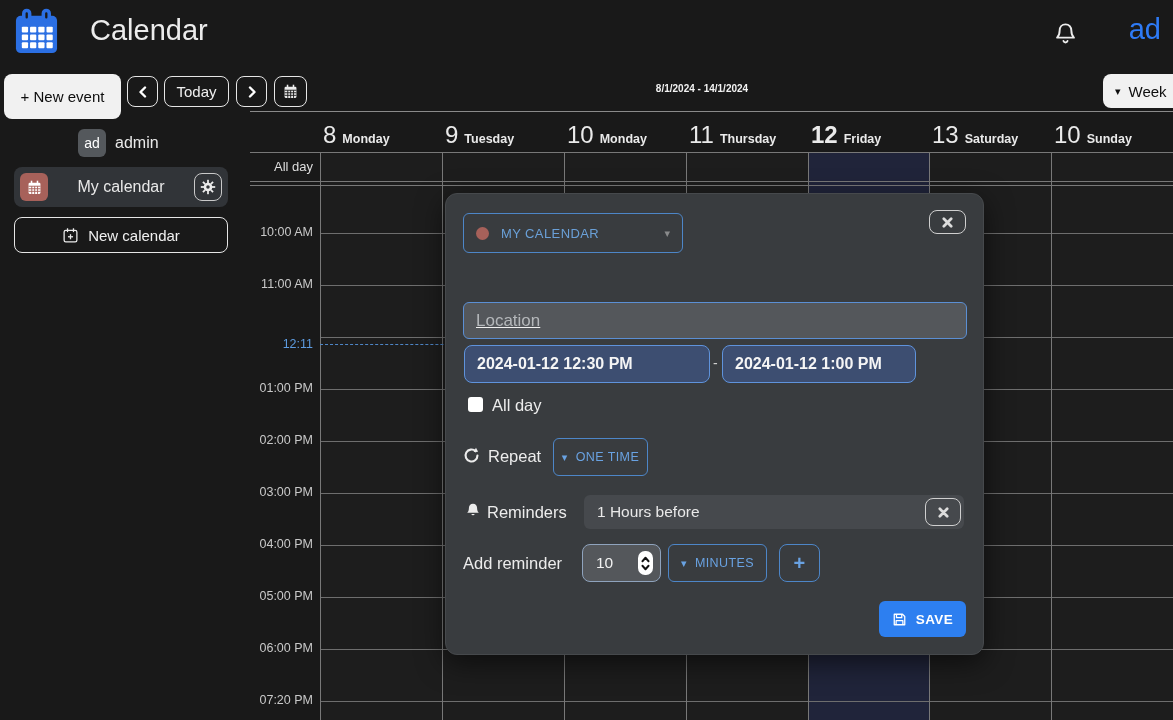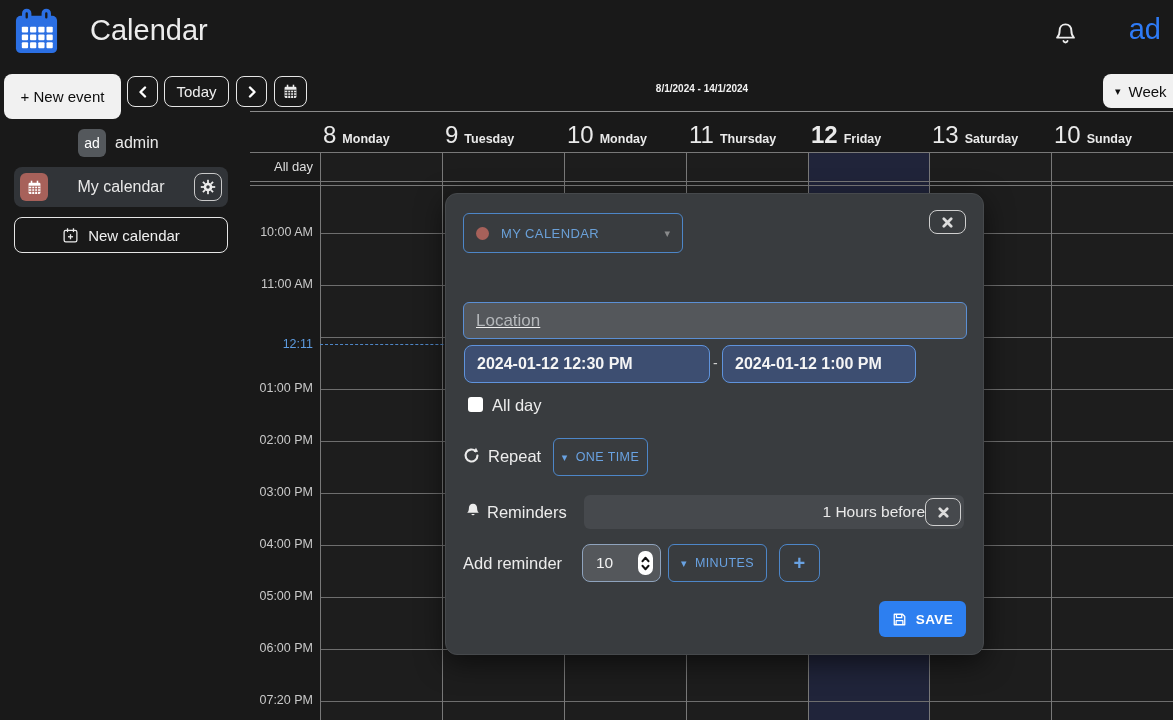--- a/index.html
+++ b/index.html
@@ -48,21 +48,21 @@
   .txt-input { background:#54575b; border:1.5px solid #5b8fd4; border-radius:6px; width:504px; height:37px;
                color:#f0f0f0; font-size:17px; padding:0 12px; font-family:"Liberation Sans",sans-serif; outline:none; }
   .txt-input::placeholder { color:#b4b7ba; opacity:1; }
   .dt-field { background:#3d4e71; border:1.5px solid #5f93dc; border-radius:8px; height:38px;
               display:flex; align-items:center; padding:0 12px; font-size:16px; font-weight:bold; color:#f5f5f5; cursor:pointer; }
   .blue-select { border:1px solid #4d86c8; border-radius:6px; background:transparent; color:#69a2e2;
                  font-size:12.5px; letter-spacing:.4px; display:flex; align-items:center; gap:8px;
                  justify-content:center; cursor:pointer; font-family:"Liberation Sans",sans-serif; }
   .caret { font-size:11px; }
   .label16 { font-size:16.5px; color:#ececec; }
-  .chip { background:#46494d; border-radius:6px; display:flex; align-items:center; font-size:15.5px; color:#e9e9e9;text-align:right; }
+  .chip { background:#46494d; border-radius:6px; display:flex; align-items:center; font-size:15.5px; color:#e9e9e9; }
   .save-btn { background:#2d7ff0; border:none; border-radius:6px; color:#fff; font-size:13.5px; font-weight:bold;
               letter-spacing:.4px; display:flex; align-items:center; justify-content:center; gap:9px; cursor:pointer;
               font-family:"Liberation Sans",sans-serif; }
   .spinner { width:15px; height:24px; background:#fff; border-radius:7px; display:flex; flex-direction:column;
              align-items:center; justify-content:center; gap:1px; }
 </style>
 </head>
 <body>
 
 <div id="app">

